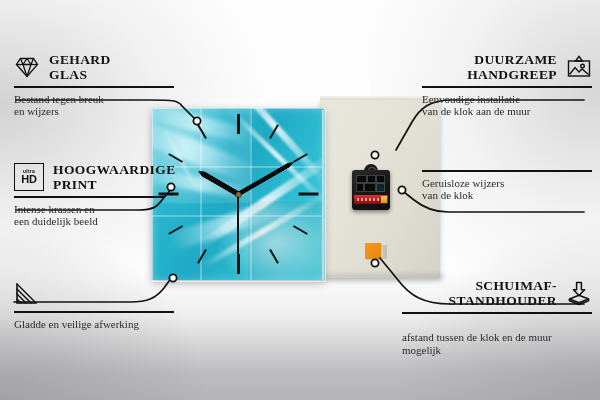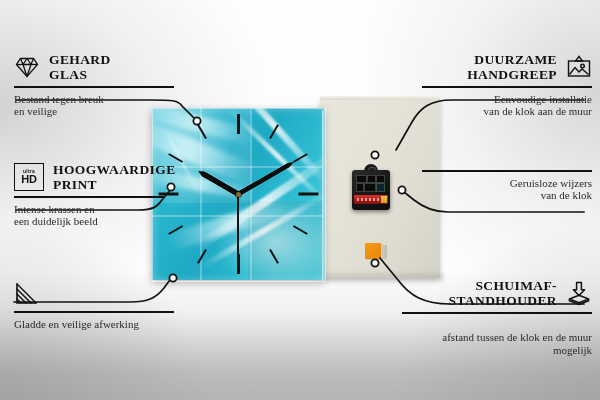--- a/index.html
+++ b/index.html
@@ -98,21 +98,21 @@
   .callouts{position:absolute;inset:0;pointer-events:none;}
 
   
   .feat{position:absolute;}
   .feat .head{display:flex;align-items:center;gap:9px;}
   .feat.right .head{justify-content:flex-end;}
   .feat .title{font-family:"Liberation Serif", serif;font-weight:bold;color:#111;
     font-size:13.5px;line-height:15px;letter-spacing:.4px;text-transform:uppercase;}
   .feat .rule{height:1.5px;background:#111;margin:4px 0 5px 0;}
   .feat .desc{font-family:"Liberation Serif", serif;color:#2a2a2a;font-size:11px;line-height:12.5px;}
-  .feat.right .desc{text-align:right;}
+  .feat.right .desc{}
   .feat .ic{width:26px;height:26px;flex:0 0 26px;color:#111;}
   .feat .ic svg{display:block;width:26px;height:26px;}
 
   .hdtag{width:28px;height:26px;border:1.6px solid #111;display:flex;flex-direction:column;
     align-items:center;justify-content:center;flex:0 0 28px;}
   .hdtag .u{font-family:"Liberation Sans", sans-serif;font-size:5px;font-weight:bold;line-height:5px;color:#111;letter-spacing:.2px;}
   .hdtag .h{font-family:"Liberation Sans", sans-serif;font-size:11px;font-weight:bold;line-height:11px;color:#111;letter-spacing:-.3px;}
 </style>
 </head>
 <body>
@@ -223,21 +223,21 @@
           </svg>
       </span>
       <span class="title">
         <span>GEHARD</span><br>
         <span>GLAS</span>
       </span>
     </div>
     <div class="rule" style="width:160px;"></div>
     <div class="desc">
       <span>Bestand tegen breuk</span><br>
-      <span>en veilige</span>
+      <span>en wijzers</span>
     </div>
   </div>
 
   <div class="feat left" style="left:14px;top:162px;width:150px;">
     <div class="head">
       <span class="hdtag">
         <span class="u">ultra</span>
         <span class="h">HD</span>
       </span>
       <span class="title">

